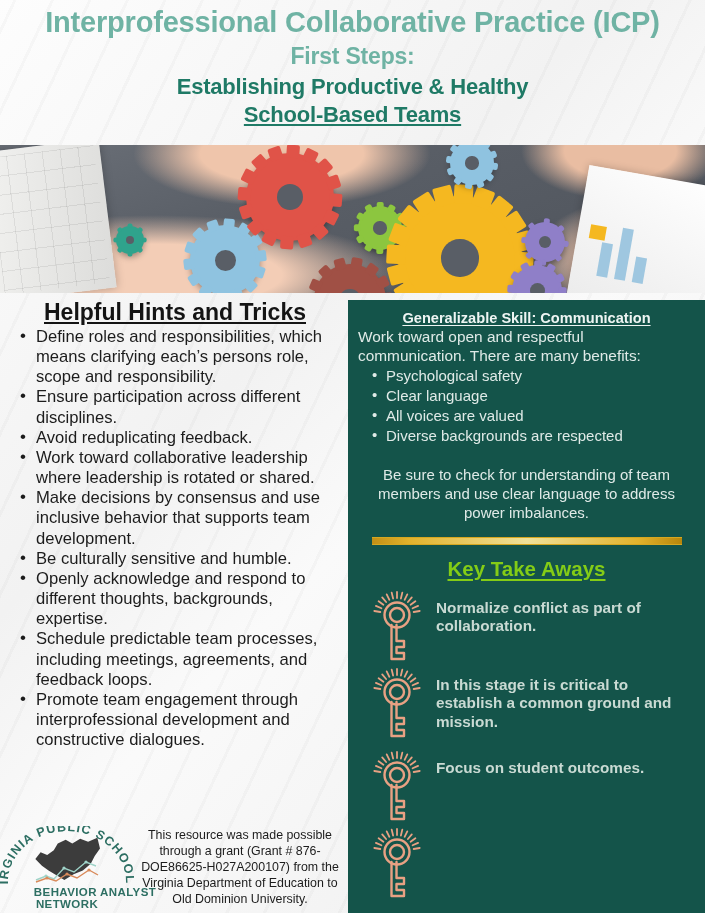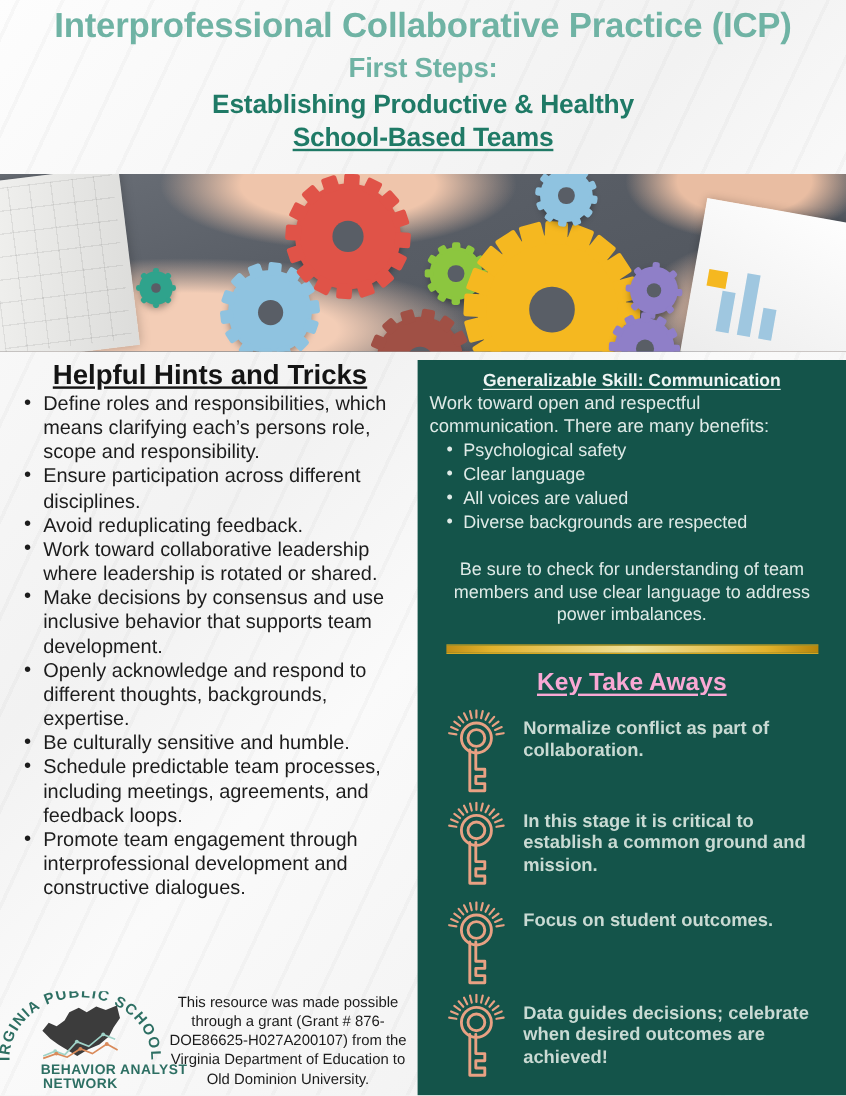--- a/index.html
+++ b/index.html
@@ -152,21 +152,21 @@
   .rnote {
     margin-top:20px; text-align:center; font-size:15px; line-height:1.26; color:#dfeae7;
   }
   .divider {
     margin:14px auto 0; width:310px; height:8px;
     background:linear-gradient(to right,#c28f16 0%,#e2b22c 12%,#f0e19a 50%,#e2b22c 86%,#b8860b 100%);
     border-top:1.5px solid #d6a720; border-bottom:1.5px solid #d6a720;
   }
   .kthead {
     margin-top:12px; text-align:center; font-size:20.5px; font-weight:bold;
-    color:#f9a8d4; text-decoration:underline; text-underline-offset:3px;
+    color:#84cc16; text-decoration:underline; text-underline-offset:3px;
   }
   .takeaways { margin-top:8px; }
   .ta { display:flex; align-items:flex-start; margin-bottom:5px; }
   .ta .kicon { flex:0 0 78px; height:72px; position:relative; }
   .ta .ttext {
     flex:1; font-size:15.3px; font-weight:bold; line-height:1.22;
     color:#c9dad3; padding-top:10px;
   }
   .ta.tall .kicon { height:78px; }
 </style>
@@ -321,22 +321,22 @@
   </div>
 
   <div class="left">
     <div class="lhead">Helpful Hints and Tricks</div>
     <ul class="lbul" id="left-bullets">
         <li>Define roles and responsibilities, which means clarifying each’s persons role, scope and responsibility.</li>
         <li>Ensure participation across different disciplines.</li>
         <li>Avoid reduplicating feedback.</li>
         <li>Work toward collaborative leadership where leadership is rotated or shared.</li>
         <li>Make decisions by consensus and use inclusive behavior that supports team development.</li>
+        <li>Be culturally sensitive and humble.</li>
         <li>Openly acknowledge and respond to different thoughts, backgrounds, expertise.</li>
-        <li>Be culturally sensitive and humble.</li>
         <li>Schedule predictable team processes, including meetings, agreements, and feedback loops.</li>
         <li>Promote team engagement through interprofessional development and constructive dialogues.</li>
       </ul>
   </div>
 
   <div class="footer">
     <div class="logo">
       <svg class="circtext" viewBox="0 0 134 64">
         <defs>
             <path id="arc" d="M 8,56 A 58 50 0 0 1 126,56"></path>
@@ -458,18 +458,17 @@
               <line x1="33.6" y1="8.8" x2="36.3" y2="3.4" stroke="#e8a183" stroke-width="1.8" stroke-linecap="round"></line>
               <line x1="36.9" y1="11.0" x2="40.8" y2="6.4" stroke="#e8a183" stroke-width="1.8" stroke-linecap="round"></line>
               <line x1="39.6" y1="13.8" x2="44.4" y2="10.3" stroke="#e8a183" stroke-width="1.8" stroke-linecap="round"></line>
               <line x1="41.6" y1="17.3" x2="47.1" y2="14.9" stroke="#e8a183" stroke-width="1.8" stroke-linecap="round"></line>
               <line x1="42.7" y1="21.0" x2="48.7" y2="20.0" stroke="#e8a183" stroke-width="1.8" stroke-linecap="round"></line>
               <circle cx="26" cy="24" r="12.5" fill="none" stroke="#e8a183" stroke-width="2.4"></circle>
               <circle cx="26" cy="24" r="7" fill="none" stroke="#e8a183" stroke-width="2.4"></circle>
               <path d="M20.5,34 L20.5,68 L33,68 L33,62 L25.5,62 L25.5,56 L33,56 L33,50 L25.5,50 L25.5,34" fill="none" stroke="#e8a183" stroke-width="2.4" stroke-linejoin="round" stroke-linecap="round"></path>
             </svg>
           </div>
-          <div class="ttext">Data guides decisions; celebrate when desired outcomes are achieved!</div>
         </div>
       </div>
   </div>
 
 </div>
 
 </body></html>

